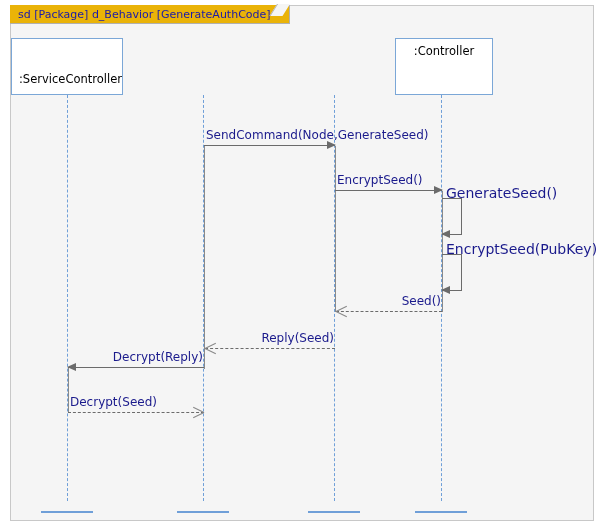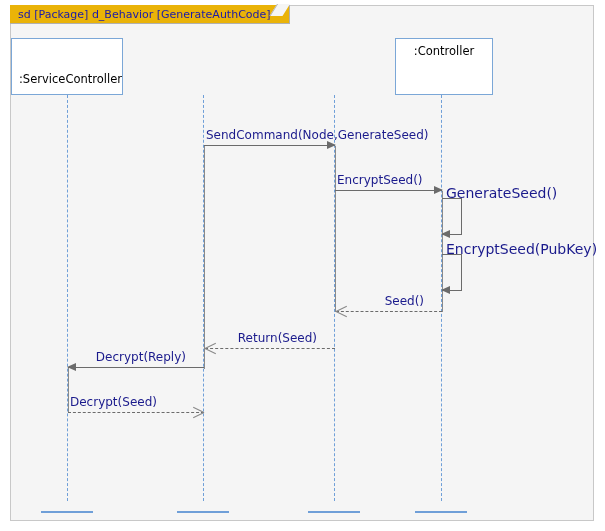--- a/index.html
+++ b/index.html
@@ -116,21 +116,21 @@
   .head-open.left:after  {top:6px;transform:rotate(26deg);transform-origin:left center;}
 
   .msg-label{
     position:absolute;
     font-size:12px;
     color:#1a1a8c;
     white-space:nowrap;
     bottom:3px;
   }
   .msg-label.lead{left:2px;}
-  .msg-label.trail{right:18px;}
+  .msg-label.trail{right:1px;}
 
   
   .selfmsg{position:absolute;}
   .selfmsg .sm-top,
   .selfmsg .sm-bot{
     position:absolute;left:0;height:0;
     border-top:1px solid #6b6b6b;
   }
   .selfmsg .sm-side{
     position:absolute;top:0;width:0;
@@ -195,21 +195,21 @@
 
   <div class="msg dashed" style="left:336px;top:311px;width:106px;">
     <div class="line"></div>
     <div class="head-open left"></div>
     <div class="msg-label trail">Seed()</div>
   </div>
 
   <div class="msg dashed" style="left:205px;top:348px;width:130px;">
     <div class="line"></div>
     <div class="head-open left"></div>
-    <div class="msg-label trail">Return(Seed)</div>
+    <div class="msg-label trail">Reply(Seed)</div>
   </div>
 
   <div class="msg" style="left:68px;top:367px;width:136px;">
     <div class="line"></div>
     <div class="head-solid-l"></div>
     <div class="msg-label trail">Decrypt(Reply)</div>
   </div>
 
   <div class="msg dashed" style="left:68px;top:412px;width:136px;">
     <div class="line"></div>

